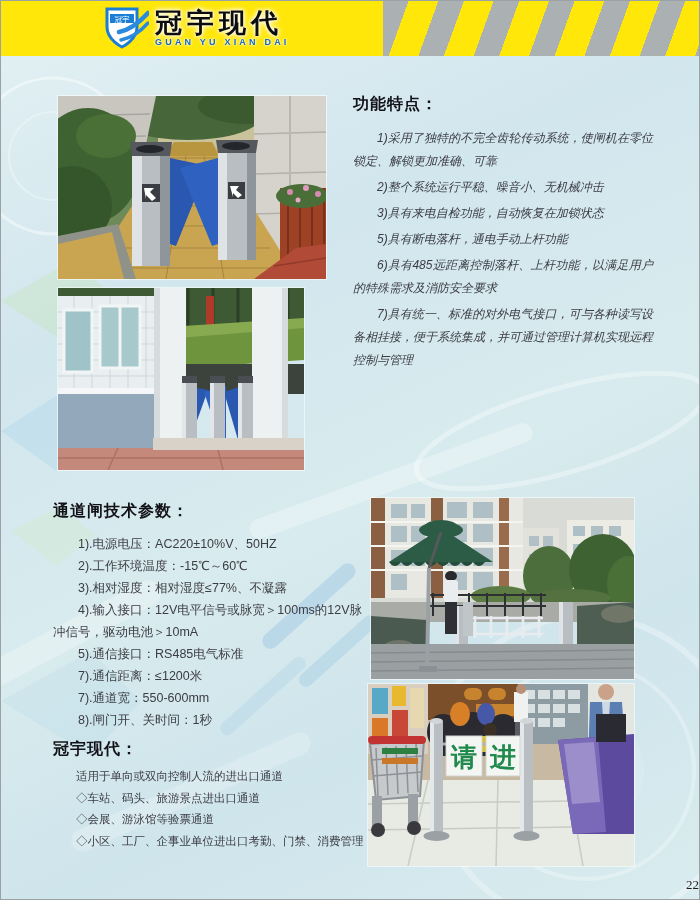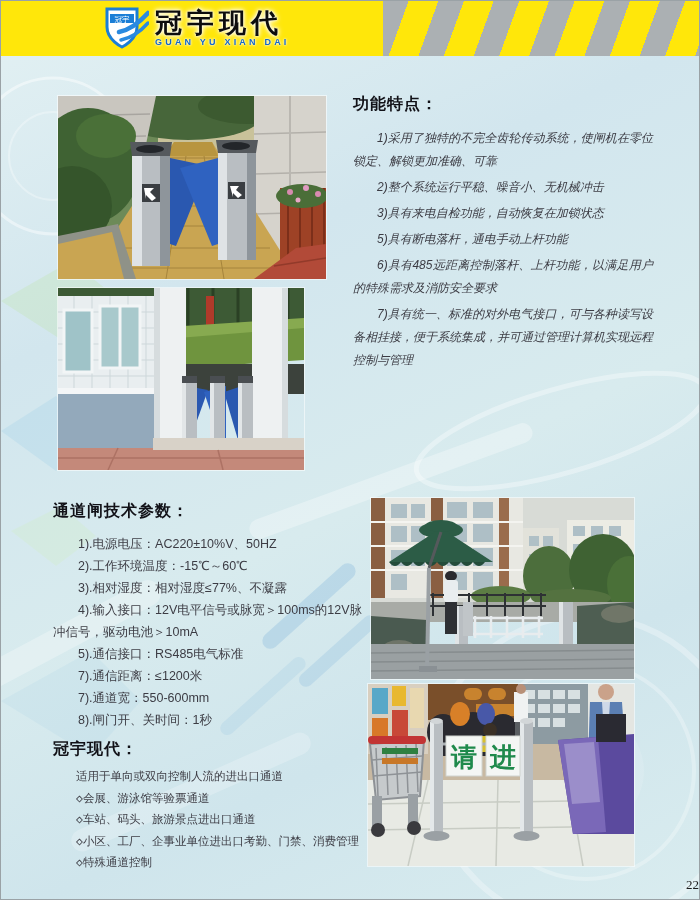--- a/index.html
+++ b/index.html
@@ -42,21 +42,21 @@
 
   .features{left:352px;top:93px;width:300px;}
   .features .list{margin-top:12px;font-style:italic;}
   .features p{margin:0 0 3px 0;font-size:12px;line-height:23px;text-indent:2em;text-align:justify;}
 
   .params{left:52px;top:500px;width:312px;}
   .params .list{margin-top:11px;}
   .params p{margin:0;font-size:12.5px;line-height:22px;text-indent:2em;}
 
   .scope{left:52px;top:738px;width:330px;}
-  .scope .list{margin-top:6px;margin-left:23px;font-family:Liberation Mono, monospace;}
+  .scope .list{margin-top:6px;margin-left:23px;}
   .scope p{margin:0;font-size:11.5px;line-height:21.5px;}
 
   .page-number{
     position:absolute;left:0;right:0;top:876px;text-align:right;
     font-family:"Liberation Serif",serif;font-size:13px;color:#1c1c1c;z-index:2;
   }
 </style>
 </head>
 <body>
 
@@ -252,24 +252,23 @@
       <p>7).通信距离：≤1200米</p>
       <p>7).通道宽：550-600mm</p>
       <p>8).闸门开、关时间：1秒</p>
     </div>
   </section>
 
   <section class="sec scope">
     <h2>冠宇现代：</h2>
     <div class="list">
       <p>适用于单向或双向控制人流的进出口通道</p>
+      <p>◇车站、码头、旅游景点进出口通道</p>
       <p>◇会展、游泳馆等验票通道</p>
-      <p>◇车站、码头、旅游景点进出口通道</p>
       <p>◇小区、工厂、企事业单位进出口考勤、门禁、消费管理</p>
-      <p>◇特殊通道控制</p>
     </div>
   </section>
 
   <figure class="photo photo3" style="margin:0;">
     <svg viewBox="0 0 263 181" preserveAspectRatio="none">
       <rect x="0" y="0" width="263" height="110" fill="#d8dbd6"></rect>
       <rect x="0" y="0" width="152" height="100" fill="#e8e8e2"></rect>
       <rect x="0" y="0" width="14" height="100" fill="#8a5f42"></rect>
       <rect x="60" y="0" width="12" height="100" fill="#8a5f42"></rect>
       <rect x="128" y="0" width="10" height="100" fill="#9a6c4c"></rect>

